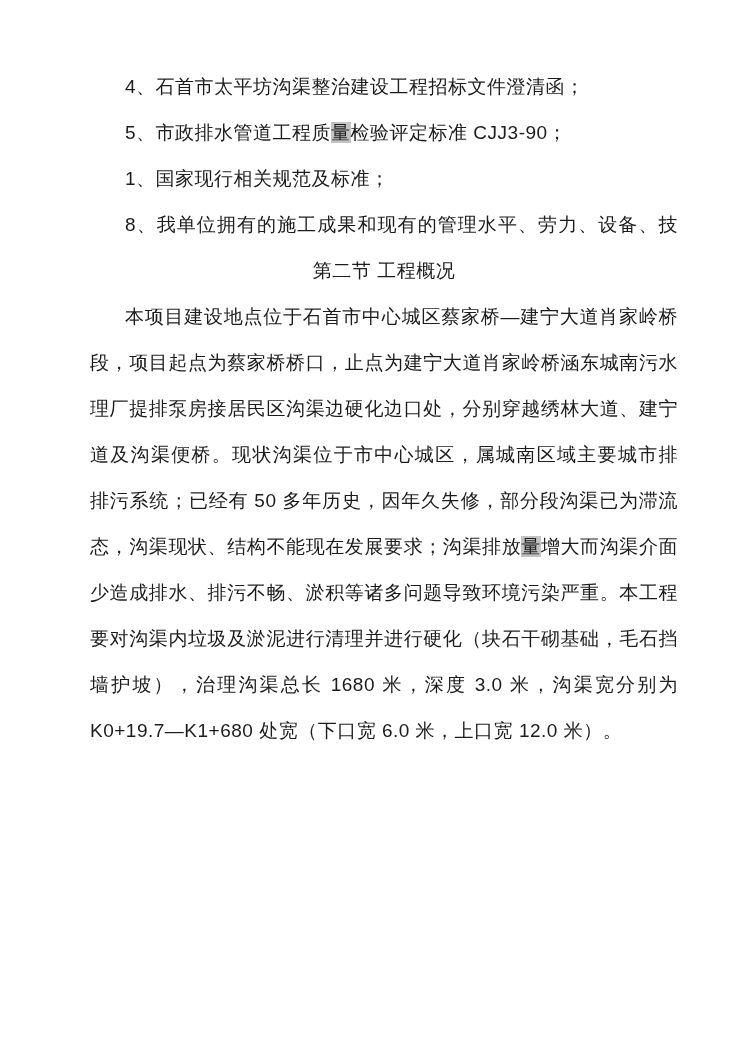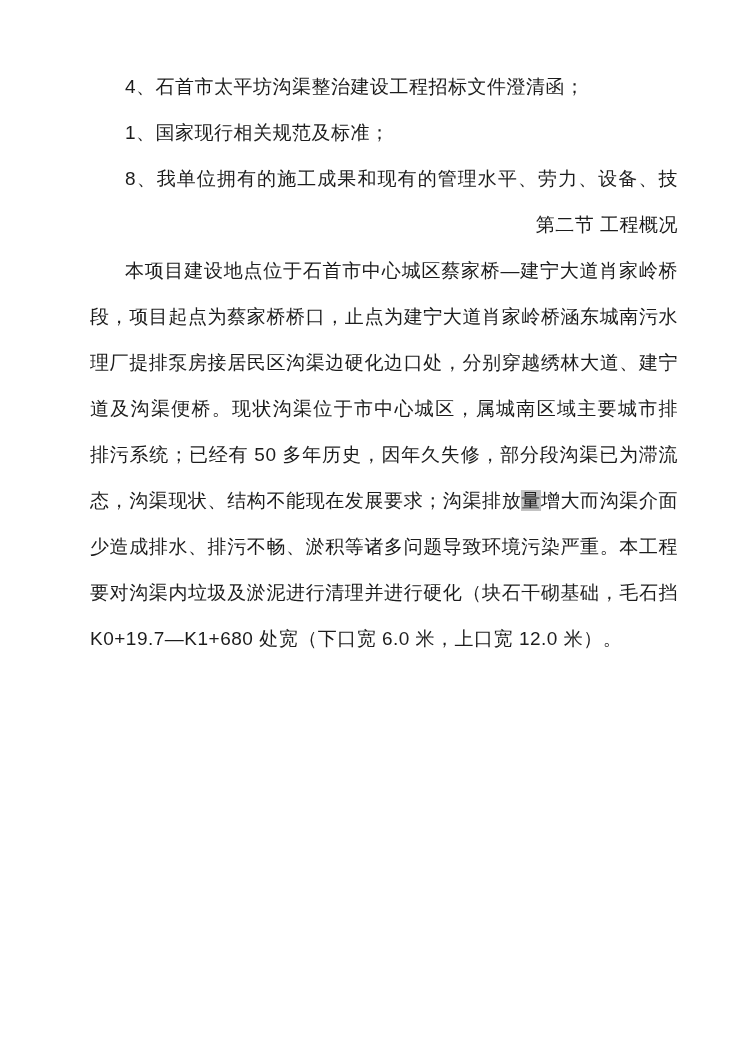--- a/index.html
+++ b/index.html
@@ -37,40 +37,42 @@
     white-space: normal;
     text-align: justify;
     text-align-last: justify;
     text-justify: inter-character;
   }
   
   .line.indent {
     padding-left: 35px;
   }
   .line.center {
-    text-align: right;
+    text-align: center;
     white-space: normal;
   }
   
   .hl {
     background: var(--hl, #c3c3c3);
   }
 </style>
 </head>
 <body>
 
 <div class="page">
   <div class="content">
     <div class="line indent">4、石首市太平坊沟渠整治建设工程招标文件澄清函；</div>
+    <div class="line indent">5、市政排水管道工程质<span class="hl">量</span>检验评定标准 CJJ3-90；</div>
     <div class="line indent">1、国家现行相关规范及标准；</div>
     <div class="line indent fill">8、我单位拥有的施工成果和现有的管理水平、劳力、设备、技术能</div>
     <div class="line center">第二节 工程概况</div>
     <div class="line indent fill">本项目建设地点位于石首市中心城区蔡家桥—建宁大道肖家岭桥涵</div>
     <div class="line fill">段，项目起点为蔡家桥桥口，止点为建宁大道肖家岭桥涵东城南污水处</div>
     <div class="line fill">理厂提排泵房接居民区沟渠边硬化边口处，分别穿越绣林大道、建宁大</div>
     <div class="line fill">道及沟渠便桥。现状沟渠位于市中心城区，属城南区域主要城市排水、</div>
     <div class="line fill">排污系统；已经有 50 多年历史，因年久失修，部分段沟渠已为滞流状</div>
     <div class="line fill">态，沟渠现状、结构不能现在发展要求；沟渠排放<span class="hl">量</span>增大而沟渠介面减</div>
     <div class="line fill">少造成排水、排污不畅、淤积等诸多问题导致环境污染严重。本工程主</div>
     <div class="line fill">要对沟渠内垃圾及淤泥进行清理并进行硬化（块石干砌基础，毛石挡土</div>
+    <div class="line fill">墙护坡），治理沟渠总长 1680 米，深度 3.0 米，沟渠宽分别为</div>
     <div class="line">K0+19.7—K1+680 处宽（下口宽 6.0 米，上口宽 12.0 米）。</div>
   </div>
 </div>
 
 </body></html>

